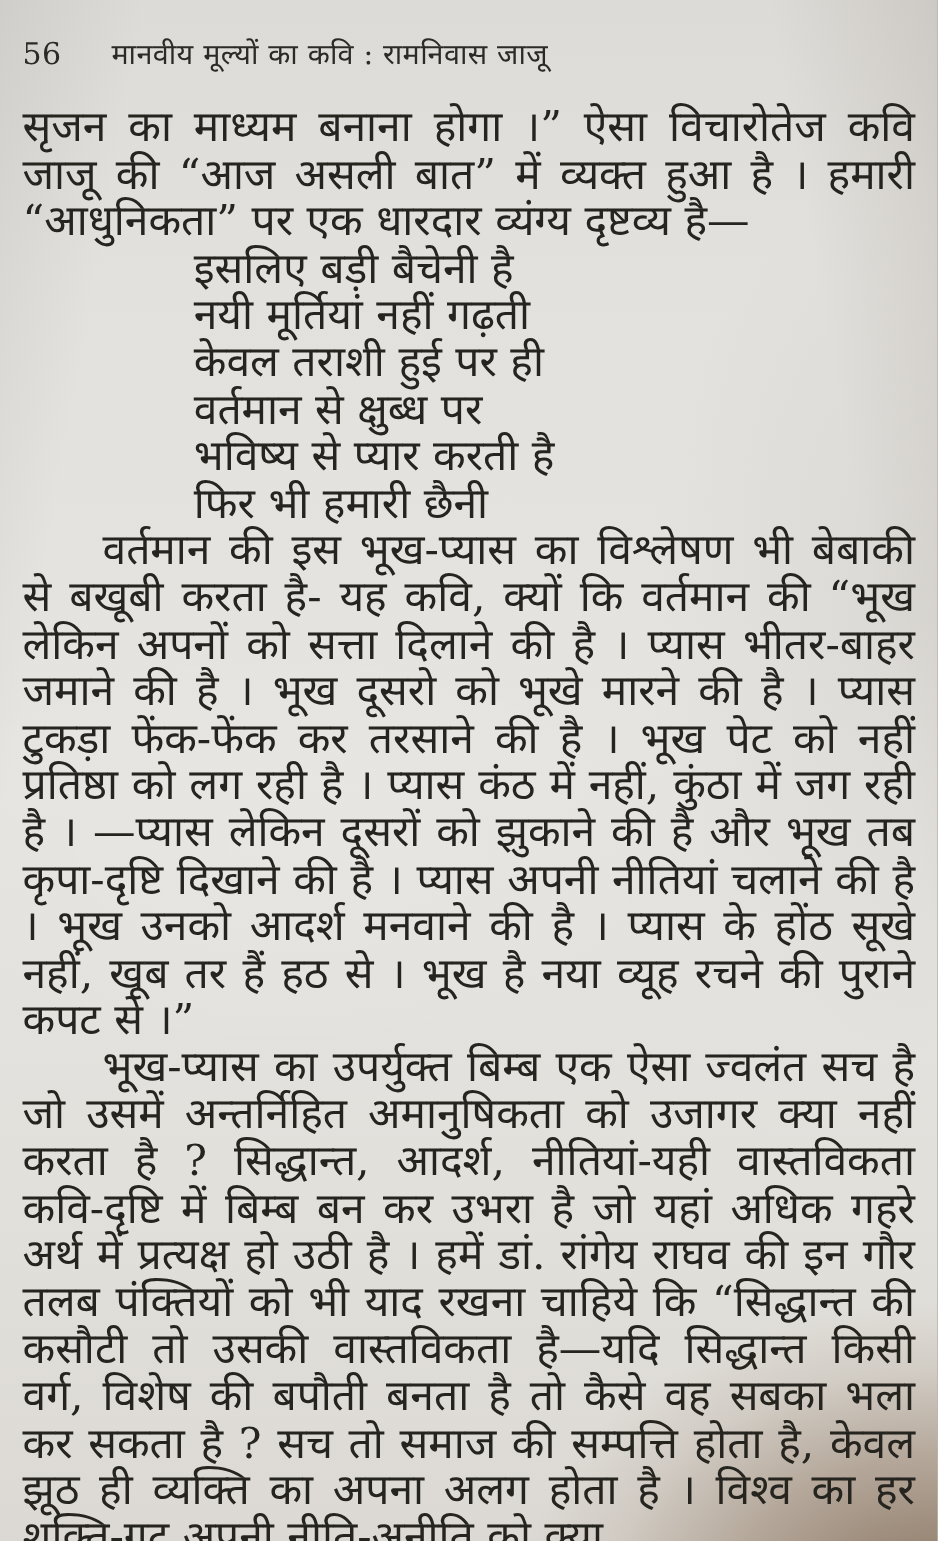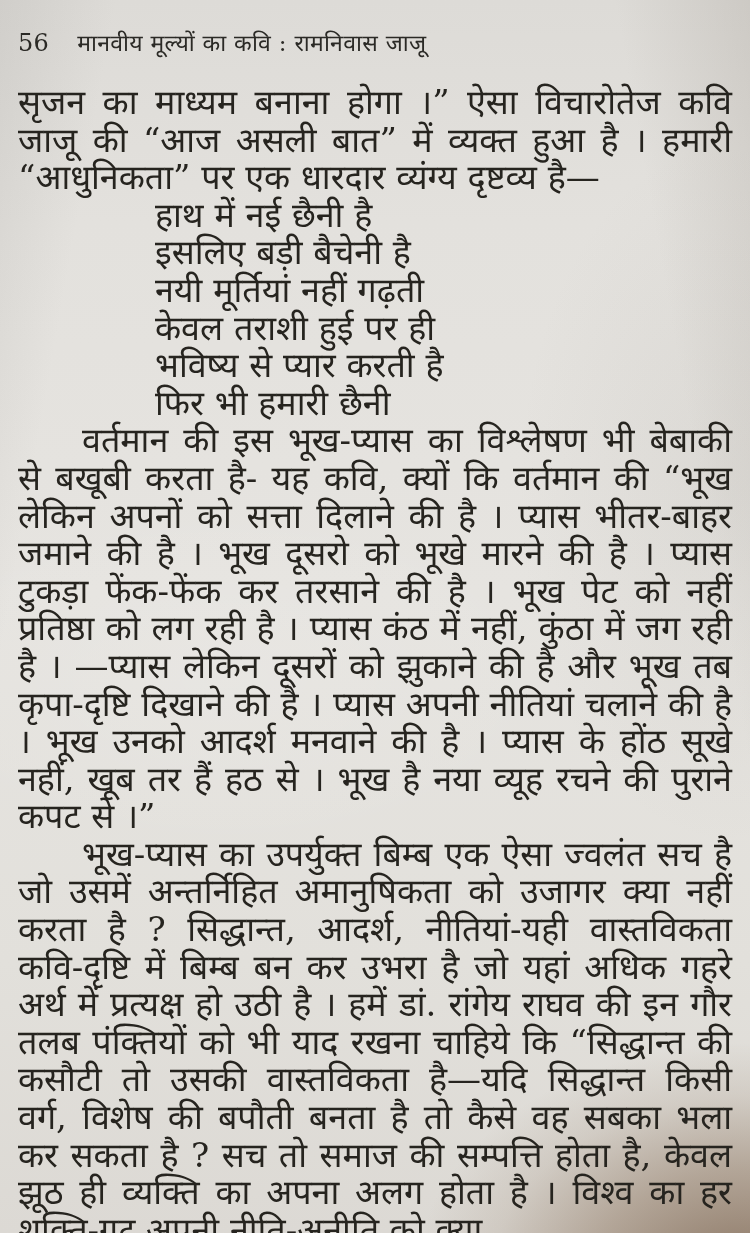--- a/index.html
+++ b/index.html
@@ -33,21 +33,21 @@
     top: 26px;
     left: 18px;
     right: 30px;
     font-size: 23px;
     letter-spacing: 0.3px;
     white-space: nowrap;
     color: #2b2a26;
   }
   .running-head .pagenum {
     display: inline-block;
-    margin-right: 28px;
+    margin-right: 40px;
     font-size: 24px;
   }
   .body-text {
     position: absolute;
     top: 84px;
     left: 18px;
     width: 714px;
     font-size: 34px;
     line-height: 37.6px;
     text-align: justify;
@@ -76,24 +76,24 @@
   <div class="texture"></div>
 
   <div class="running-head">
     <span class="pagenum">56</span><span>मानवीय मूल्यों का कवि : रामनिवास जाजू</span>
   </div>
 
   <div class="body-text">
     <p class="para">सृजन का माध्यम बनाना होगा ।” ऐसा विचारोतेज कवि जाजू की “आज असली बात” में व्यक्त हुआ है । हमारी “आधुनिकता” पर एक धारदार व्यंग्य दृष्टव्य है—</p>
 
     <div class="poem">
-      <div class="poem-line">हाथ में नई छैनी है</div>
       <div class="poem-line">इसलिए बड़ी बैचेनी है</div>
       <div class="poem-line">नयी मूर्तियां नहीं गढ़ती</div>
       <div class="poem-line">केवल तराशी हुई पर ही</div>
+      <div class="poem-line">वर्तमान से क्षुब्ध पर</div>
       <div class="poem-line">भविष्य से प्यार करती है</div>
       <div class="poem-line">फिर भी हमारी छैनी</div>
     </div>
 
     <p class="para indented">वर्तमान की इस भूख-प्यास का विश्लेषण भी बेबाकी से बखूबी करता है- यह कवि, क्यों कि वर्तमान की “भूख लेकिन अपनों को सत्ता दिलाने की है । प्यास भीतर-बाहर जमाने की है । भूख दूसरो को भूखे मारने की है । प्यास टुकड़ा फेंक-फेंक कर तरसाने की है । भूख पेट को नहीं प्रतिष्ठा को लग रही है । प्यास कंठ में नहीं, कुंठा में जग रही है । —प्यास लेकिन दूसरों को झुकाने की है और भूख तब कृपा-दृष्टि दिखाने की है । प्यास अपनी नीतियां चलाने की है । भूख उनको आदर्श मनवाने की है । प्यास के होंठ सूखे नहीं, खूब तर हैं हठ से । भूख है नया व्यूह रचने की पुराने कपट से ।”</p>
     <p class="para indented">भूख-प्यास का उपर्युक्त बिम्ब एक ऐसा ज्वलंत सच है जो उसमें अन्तर्निहित अमानुषिकता को उजागर क्या नहीं करता है ? सिद्धान्त, आदर्श, नीतियां-यही वास्तविकता कवि-दृष्टि में बिम्ब बन कर उभरा है जो यहां अधिक गहरे अर्थ में प्रत्यक्ष हो उठी है । हमें डां. रांगेय राघव की इन गौर तलब पंक्तियों को भी याद रखना चाहिये कि “सिद्धान्त की कसौटी तो उसकी वास्तविकता है—यदि सिद्धान्त किसी वर्ग, विशेष की बपौती बनता है तो कैसे वह सबका भला कर सकता है ? सच तो समाज की सम्पत्ति होता है, केवल झूठ ही व्यक्ति का अपना अलग होता है । विश्व का हर शक्ति-गुट अपनी नीति-अनीति को क्या</p>
   </div>
 </div>
 
 </body></html>

